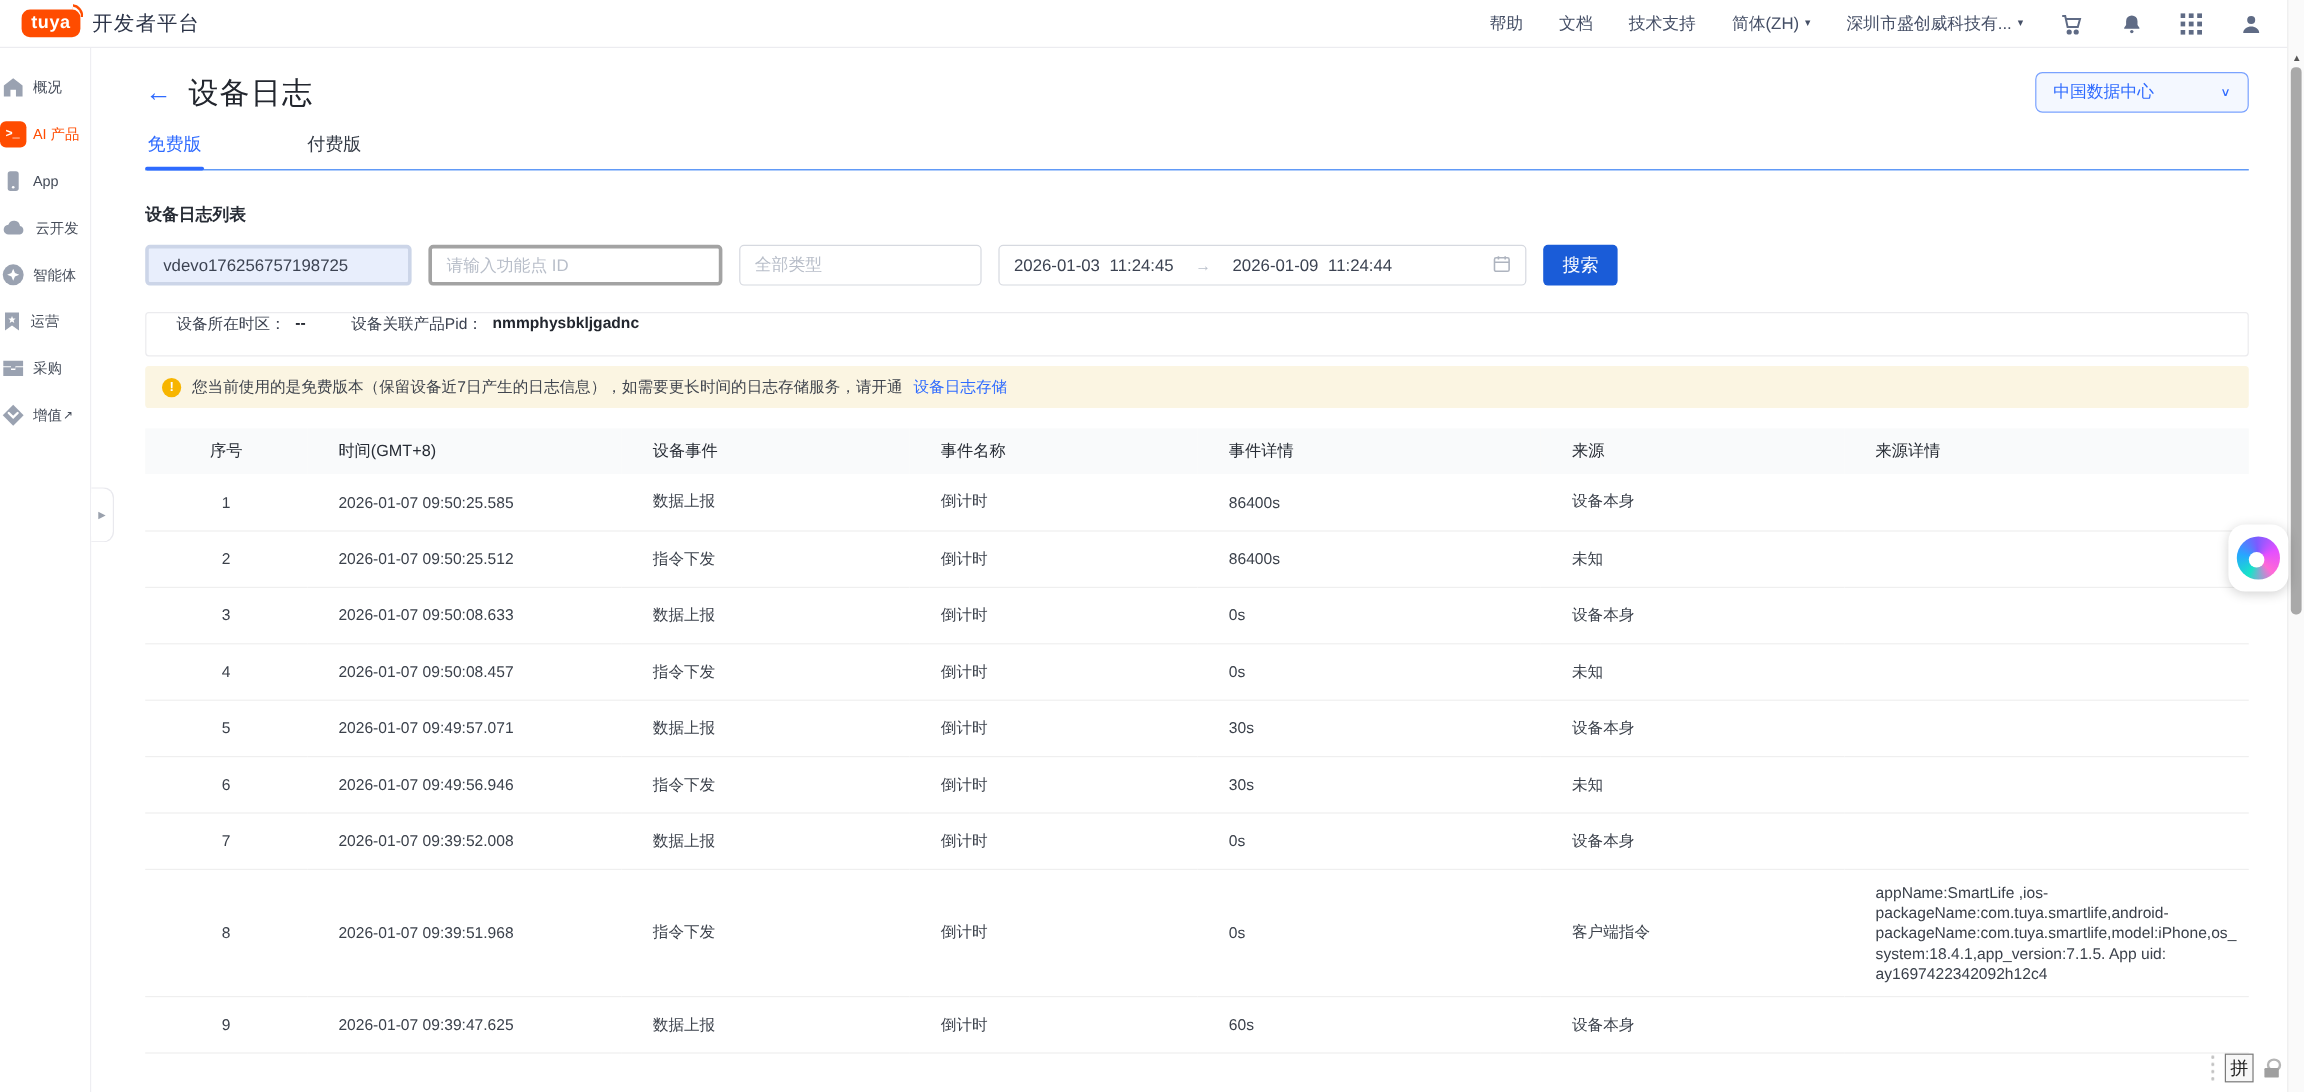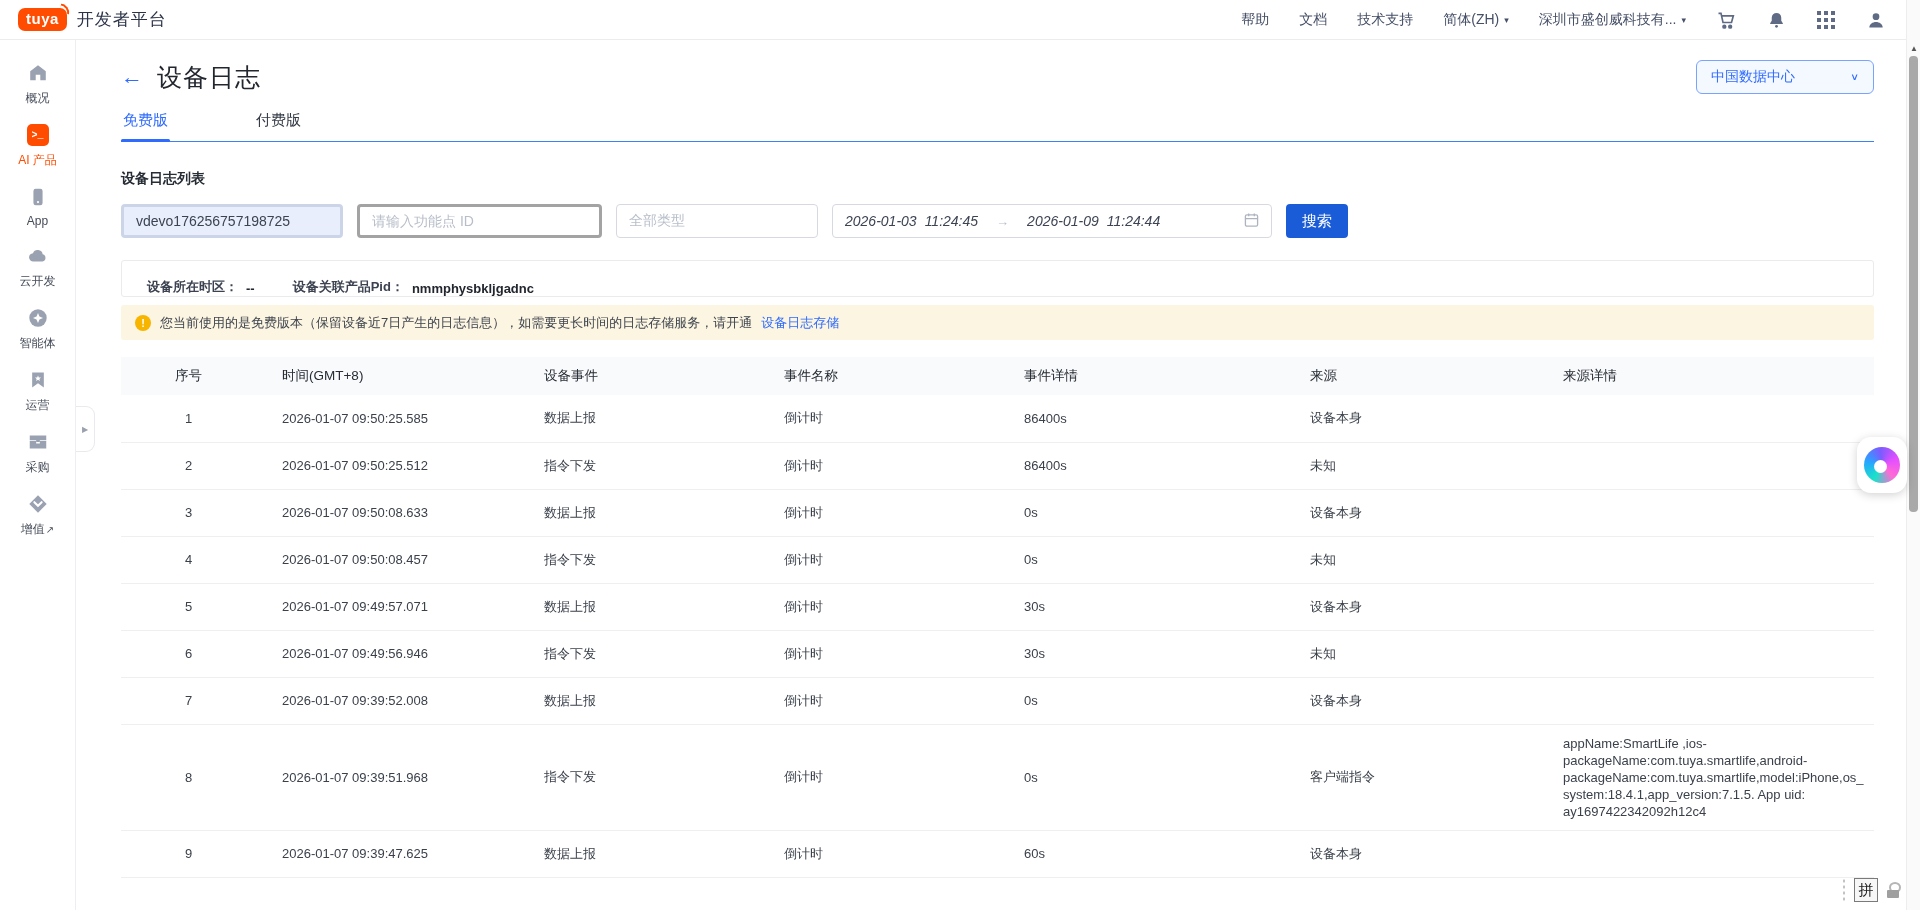--- a/index.html
+++ b/index.html
@@ -17,21 +17,21 @@
   .platform-name { font-size:17px; color:#2b3347; margin-left:10px; letter-spacing:1px; }
   .topbar-right { margin-left:auto; display:flex; gap:30px; }
   .top-link { font-size:14px; color:#454f66; cursor:pointer; white-space:nowrap; display:flex; align-items:center; gap:5px; }
   .caret { font-size:9px; color:#454f66; }
   .top-icon { width:20px; height:20px; display:flex; align-items:center; justify-content:center; cursor:pointer; }
   .top-icon svg { display:block; }
 
   
   .sidebar { position:absolute; top:40px; left:0; width:76px; height:870px; background:#fff;
     border-right:1px solid #eeeef2; display:flex; flex-direction:column; align-items:center; padding-top:22px; z-index:20; }
-  .side-item { display:flex; flex-direction:column; align-items:center; gap:6px; margin-bottom:17px; cursor:pointer; width:76px; }
+  .side-item { display:flex; flex-direction:row; align-items:center; gap:6px; margin-bottom:17px; cursor:pointer; width:76px; }
   .side-item .lbl { font-size:12px; color:#454c59; white-space:nowrap; display:flex; align-items:center; gap:1px; }
   .side-item.active .lbl { color:var(--brand,#ff4c00); }
   .ai-chip { width:22px; height:22px; background:var(--brand,#ff4c00); border-radius:5px; color:#fff; font-size:10px;
     font-weight:bold; display:flex; align-items:center; justify-content:center; font-family:"Liberation Mono",monospace; }
   .ext { font-size:10px; color:#454c59; }
   .side-handle { position:absolute; top:406px; left:76px; width:19px; height:46px; background:#fff;
     border:1px solid #e9e9ee; border-left:none; border-radius:0 9px 9px 0; display:flex; align-items:center;
     justify-content:center; color:#9aa1ad; font-size:10px; cursor:pointer; z-index:25; }
 
   
@@ -53,29 +53,29 @@
 
   .filters { display:flex; align-items:center; gap:14px; margin-top:16px; }
   .inp { height:34px; border:3px solid #a3a3a3; border-radius:4px; font-size:14px; color:#3c4352; padding:0 12px;
     outline:none; font-family:inherit; background:#fff; }
   .inp::placeholder { color:#b8bec9; }
   .inp.device { width:222px; background:#e8eefc; border-color:#ccd5e8; }
   .inp.dp { width:245px; }
   .fake-select { width:202px; height:34px; border:1px solid #d6d9e0; border-radius:4px; display:flex; align-items:center;
     padding:0 12px; font-size:14px; color:#b8bec9; cursor:pointer; background:#fff; }
   .daterange { width:440px; height:34px; border:1px solid #d6d9e0; border-radius:4px; display:flex; align-items:center;
-    padding:14px 12px; font-size:14px; color:#3c4352; cursor:pointer; background:#fff;font-style:italic; }
+    padding:14px 12px; font-size:14px; color:#3c4352; cursor:pointer; background:#fff; }
   .daterange .t { margin-left:8px; }
   .daterange .arrow { color:#b9bfca; margin:0 18px; font-size:13px; }
   .daterange .cal { margin-left:auto; }
   .search-btn { width:62px; height:34px; background:var(--button,#1a5cd8); color:#fff; border:none; border-radius:4px;
     font-size:15px; cursor:pointer; font-family:Liberation Mono, monospace; }
 
   .info-box { margin-top:22px; width:1753px; height:37px; border:1px solid #ebebee; border-radius:3px;
-    display:flex; align-items:flex-end; padding:0 25px; font-size:13px; color:#3c4250; gap:8px;font-weight:bold; }
+    display:flex; align-items:flex-start; padding:0 25px; font-size:13px; color:#3c4250; gap:8px; }
   .info-box b { color:#22262e; }
   .info-gap { width:22px; }
 
   .banner { margin-top:8px; width:1753px; height:35px; background:var(--banner_bg,#fbf5e2); border-radius:3px;
     display:flex; align-items:center; padding:0 14px; font-size:13px; color:#40454e; gap:9px; }
   .warn-dot { width:16px; height:16px; border-radius:50%; background:var(--warning,#f7b500); color:#fff; font-size:11px;
     font-weight:bold; display:flex; align-items:center; justify-content:center; flex:none; }
   .banner a { color:var(--accent,#2f6bff); text-decoration:none; cursor:pointer; }
 
   table.log { margin-top:17px; width:1753px; border-collapse:collapse; table-layout:fixed; }

